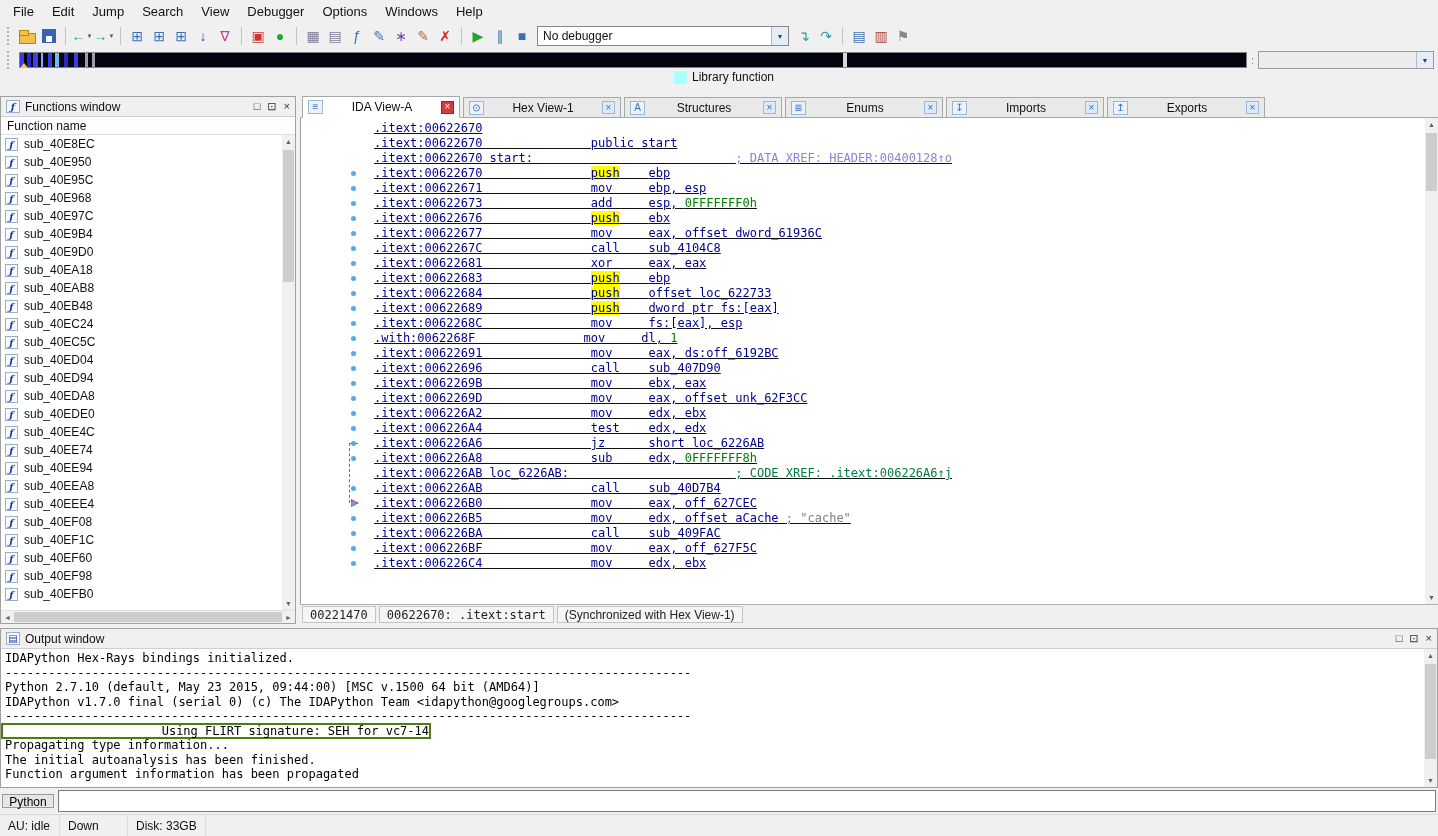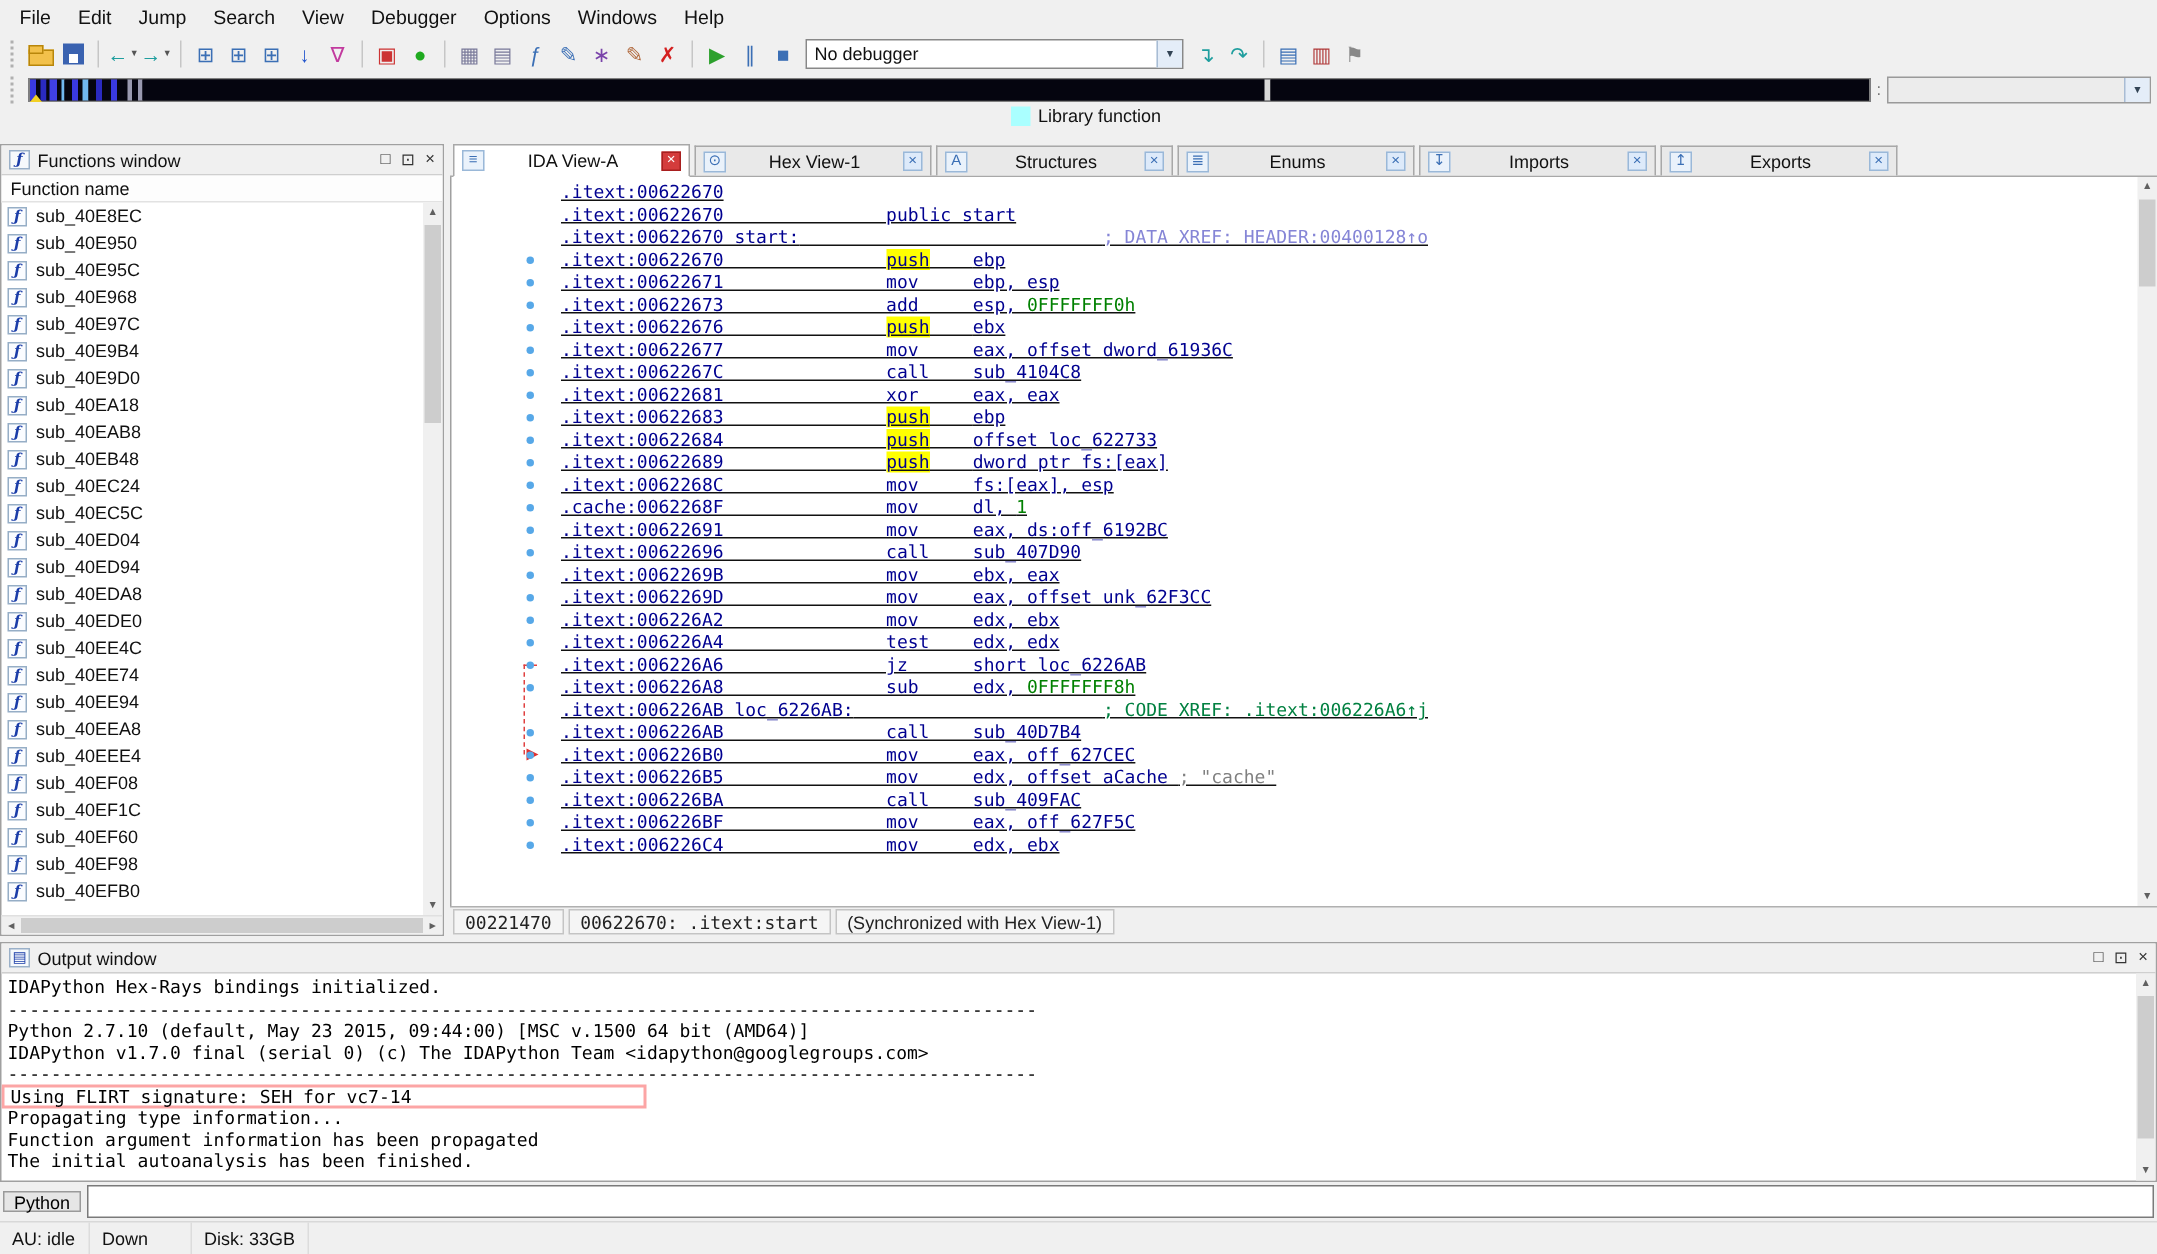--- a/index.html
+++ b/index.html
@@ -93,21 +93,21 @@
 
   .dstatus{height:20px;background:#f0f0f0;border-top:1px solid #b0b0b0;display:flex;gap:3px;padding:1px 2px;font-size:12px;align-items:stretch;flex:none;}
   .dcell{border:1px solid #c4c4c4;background:#f5f5f5;display:flex;align-items:center;padding:0 7px;color:#222;}
   .dcell.mono{font-family:"DejaVu Sans Mono",monospace;font-size:12px;}
 
   
   .outwin{height:160px;display:flex;flex-direction:column;border:1px solid #a0a0a0;background:#fff;flex:none;}
   .outbody{flex:1;display:flex;min-height:0;}
   .outtext{flex:1;padding:2px 0 0 4px;overflow:hidden;font:12px/14.5px "DejaVu Sans Mono",monospace;color:#000;}
   .outline{white-space:pre;height:14.5px;}
-  .boxed{display:inline-block;width:430px;border:2px solid #fca5a5;margin:-2px 0 -2px -4px;padding-left:4px;height:16px;line-height:13px;}
+  .boxed{display:inline-block;width:430px;border:2px solid #4d7c0f;margin:-2px 0 -2px -4px;padding-left:4px;height:16px;line-height:13px;text-align:right;}
 
   
   .pyrow{height:26px;display:flex;align-items:center;gap:4px;padding:2px 2px;}
   .pybtn{width:52px;height:14px;font:12px "Liberation Sans",sans-serif;background:#e6e6e6;border:1px solid #9a9a9a;}
   .pyinput{flex:1;height:22px;border:1px solid #7a7a7a;font:12px "DejaVu Sans Mono",monospace;padding:0 4px;background:#fff;}
 
   
   .statusbar{height:22px;display:flex;align-items:stretch;background:#f0f0f0;border-top:1px solid #d8d8d8;font-size:12px;}
   .sbcell{display:flex;align-items:center;padding:0 8px;border-right:1px solid #dcdcdc;}
   .sbcell:nth-child(1){width:60px;}
@@ -532,21 +532,21 @@
             <div class="dline">
               <span class="dgut">
                 <span class="dot"></span>
               </span>
               <span class="dcode"><span class="c-t">.itext:0062268C               mov     fs:[eax], esp</span></span>
             </div>
             <div class="dline">
               <span class="dgut">
                 <span class="dot"></span>
               </span>
-              <span class="dcode"><span class="c-t">.cache:0062268F               mov     dl, </span><span class="c-num">1</span></span>
+              <span class="dcode"><span class="c-t">.with:0062268F               mov     dl, </span><span class="c-num">1</span></span>
             </div>
             <div class="dline">
               <span class="dgut">
                 <span class="dot"></span>
               </span>
               <span class="dcode"><span class="c-t">.itext:00622691               mov     eax, ds:off_6192BC</span></span>
             </div>
             <div class="dline">
               <span class="dgut">
                 <span class="dot"></span>
@@ -661,22 +661,22 @@
     </div>
     <div class="outbody">
       <div class="outtext" id="outtext">
           <div class="outline">IDAPython Hex-Rays bindings initialized.</div>
           <div class="outline">-----------------------------------------------------------------------------------------------</div>
           <div class="outline">Python 2.7.10 (default, May 23 2015, 09:44:00) [MSC v.1500 64 bit (AMD64)]</div>
           <div class="outline">IDAPython v1.7.0 final (serial 0) (c) The IDAPython Team &lt;idapython@googlegroups.com&gt;</div>
           <div class="outline">-----------------------------------------------------------------------------------------------</div>
           <div class="outline"><span class="boxed">Using FLIRT signature: SEH for vc7-14</span></div>
           <div class="outline">Propagating type information...</div>
+          <div class="outline">The initial autoanalysis has been finished.</div>
           <div class="outline">Function argument information has been propagated</div>
-          <div class="outline">The initial autoanalysis has been finished.</div>
         </div>
       <div class="vscroll">
         <div class="sarrow">▲</div>
         <div class="vtrack">
           <div class="vthumb" style="top:2px;height:95px;"></div>
         </div>
         <div class="sarrow">▼</div>
       </div>
     </div>
   </div>

